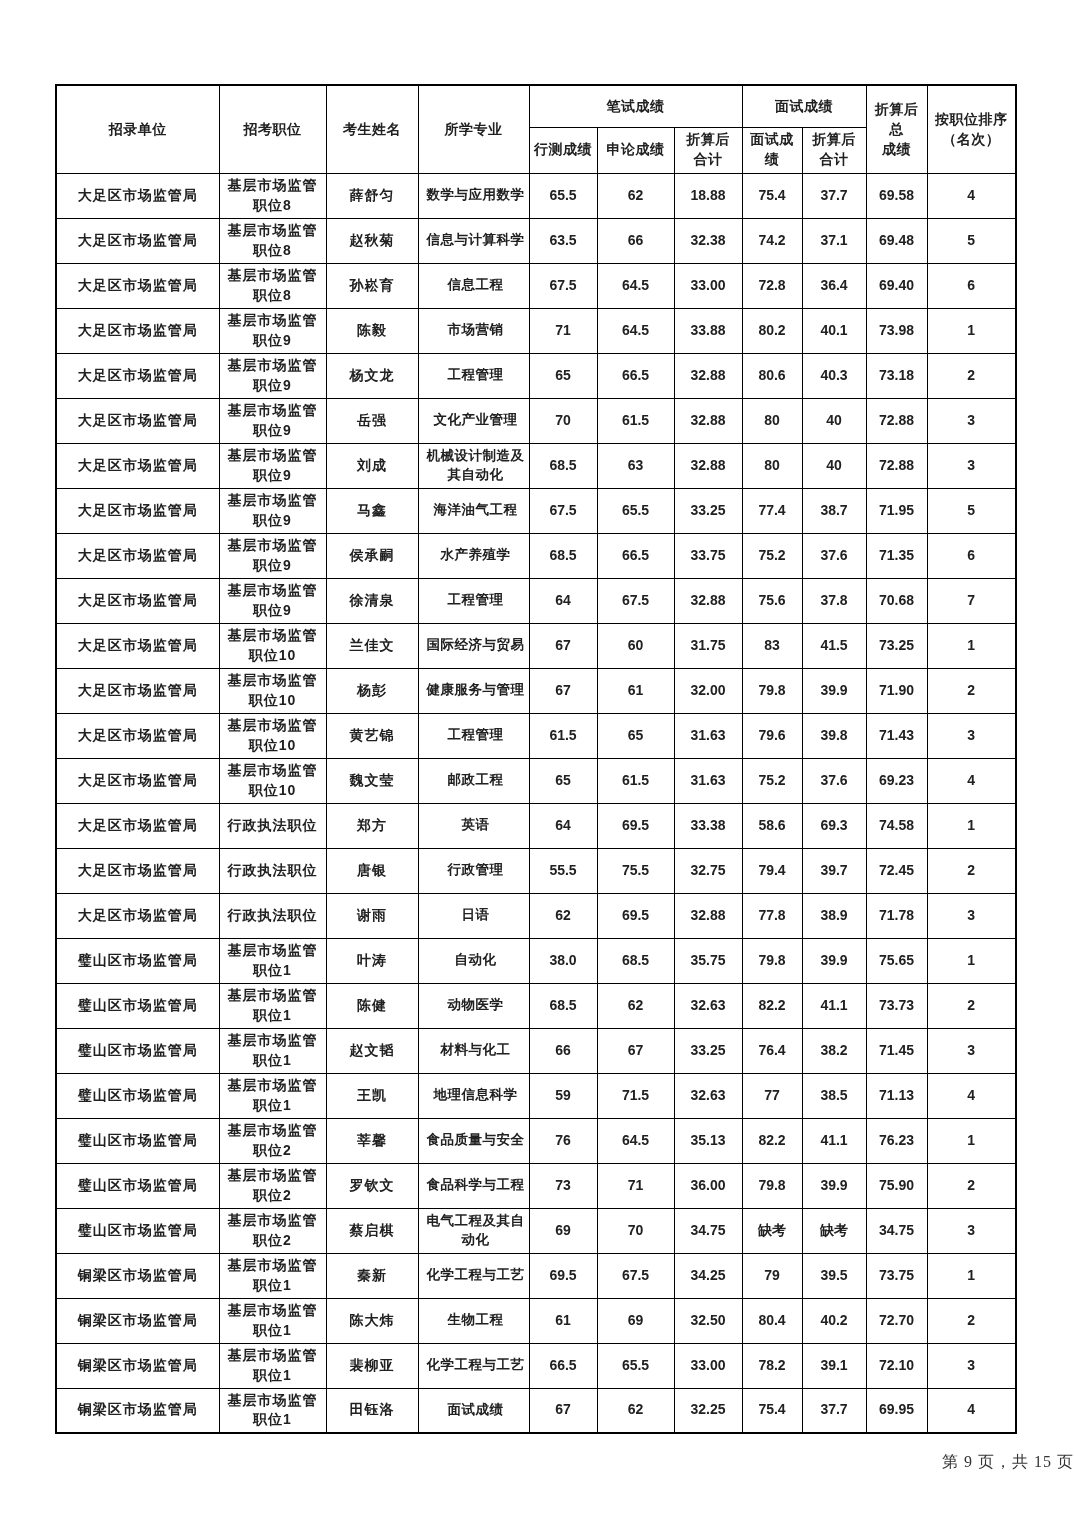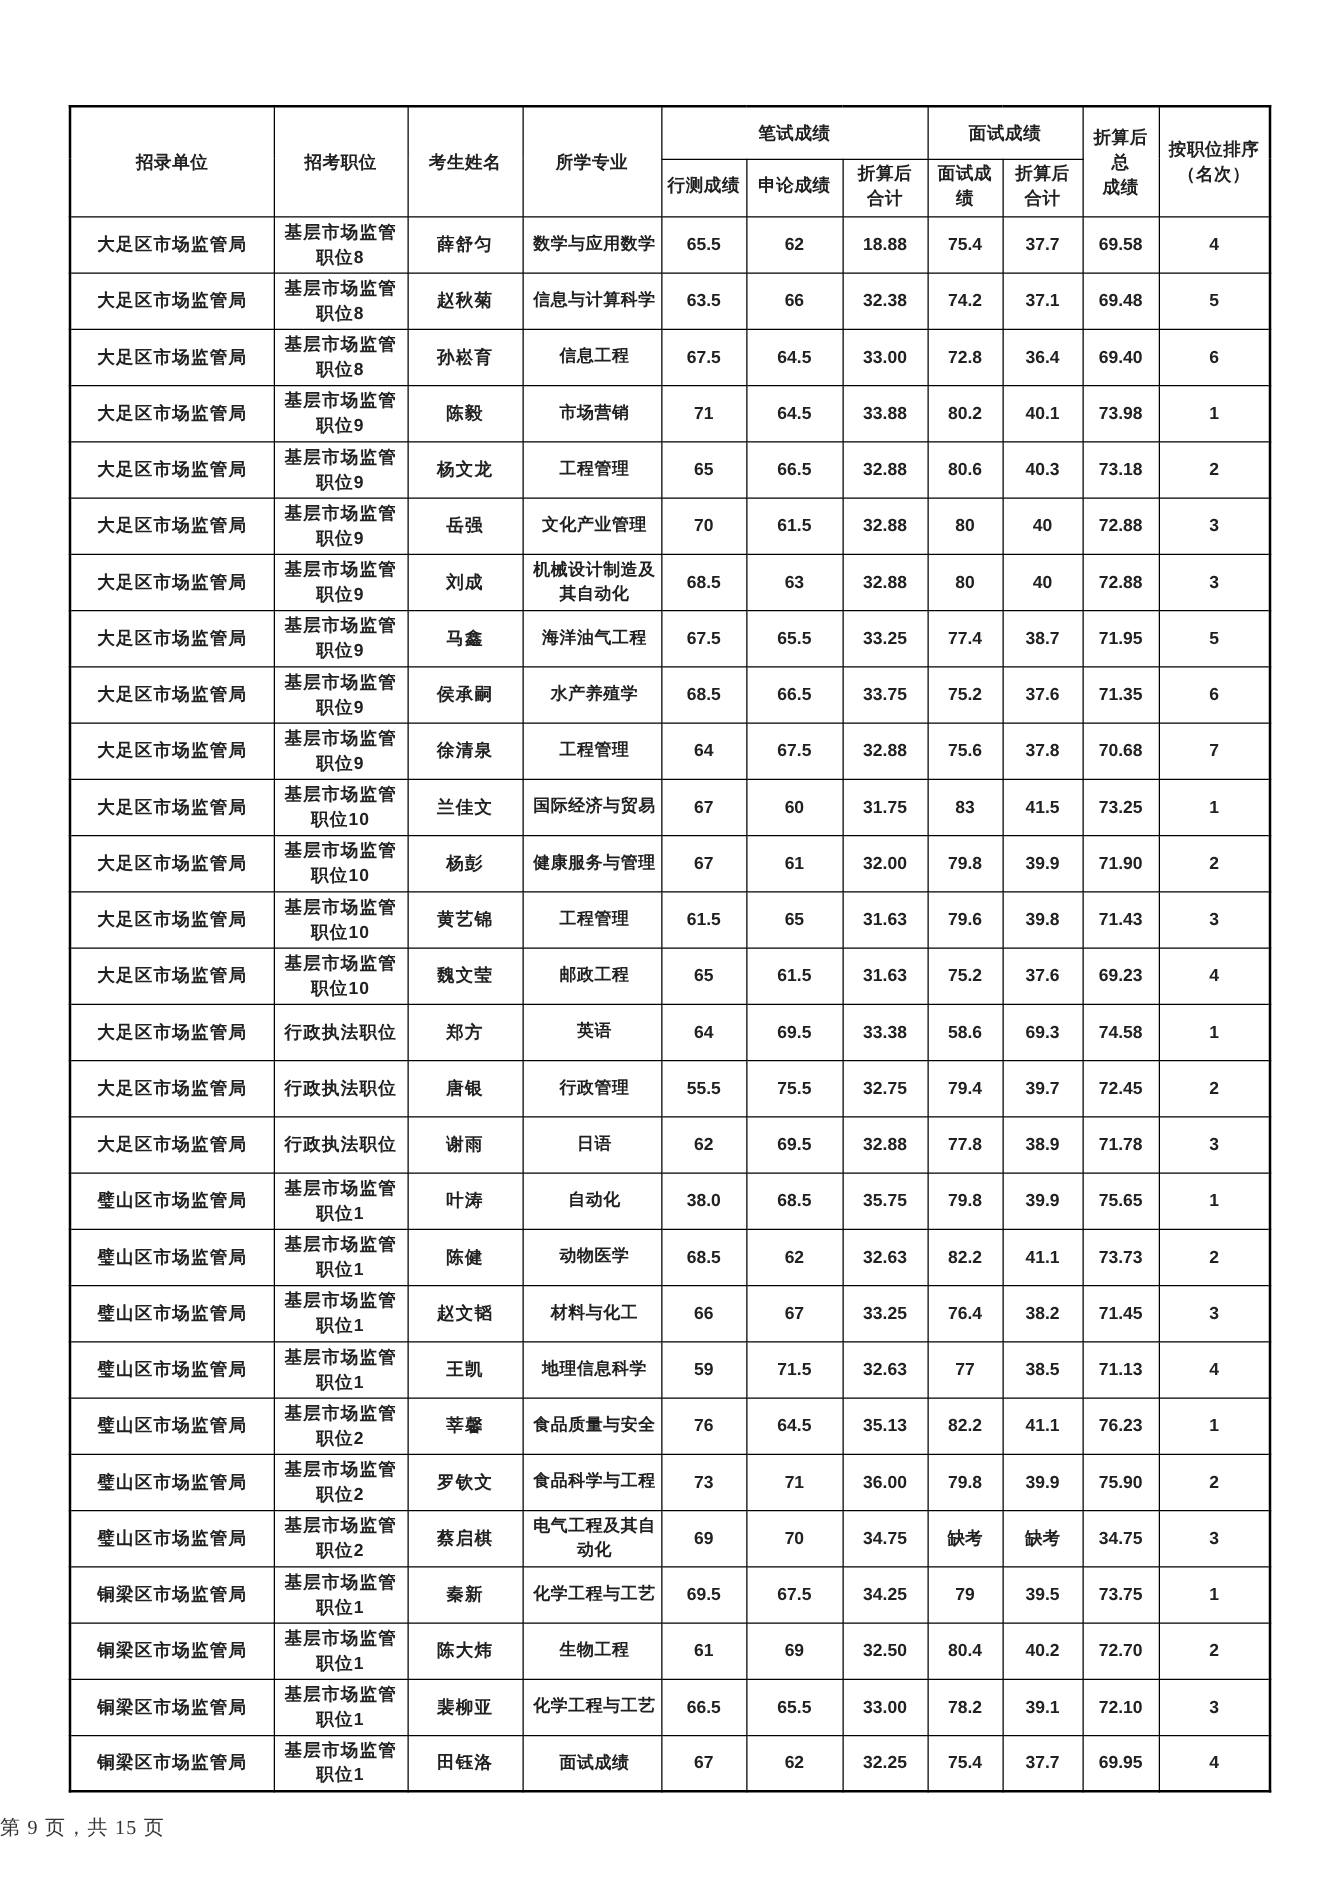--- a/index.html
+++ b/index.html
@@ -24,21 +24,21 @@
   thead tr:nth-child(1) { height: 42px; }
   thead tr:nth-child(2) { height: 46px; font-family: Liberation Serif, serif; }
   tbody tr { height: 45px; font-weight: bold; }
   td { font-size: 14px; padding: 2px 4px; line-height: 1.4; }
   td.cjk { letter-spacing: 1px; }
   td.major { text-align: center; padding-left: 7px; padding-right: 3px; letter-spacing: 0.5px; font-size: 13.5px; }
   td.num { letter-spacing: 0; }
   .pre { white-space: pre-line; }
   .footer {
     position: absolute; left: 0; top: 1452px; width: 100%;
-    text-align: left;
+    text-align: right;
     font-family: "Liberation Serif", "DejaVu Serif", serif;
     font-size: 16px; color: #333333; letter-spacing: 1px;
   }
 </style>
 </head>
 <body>
 
 <div class="table-wrap">
   <table>
     <colgroup>

